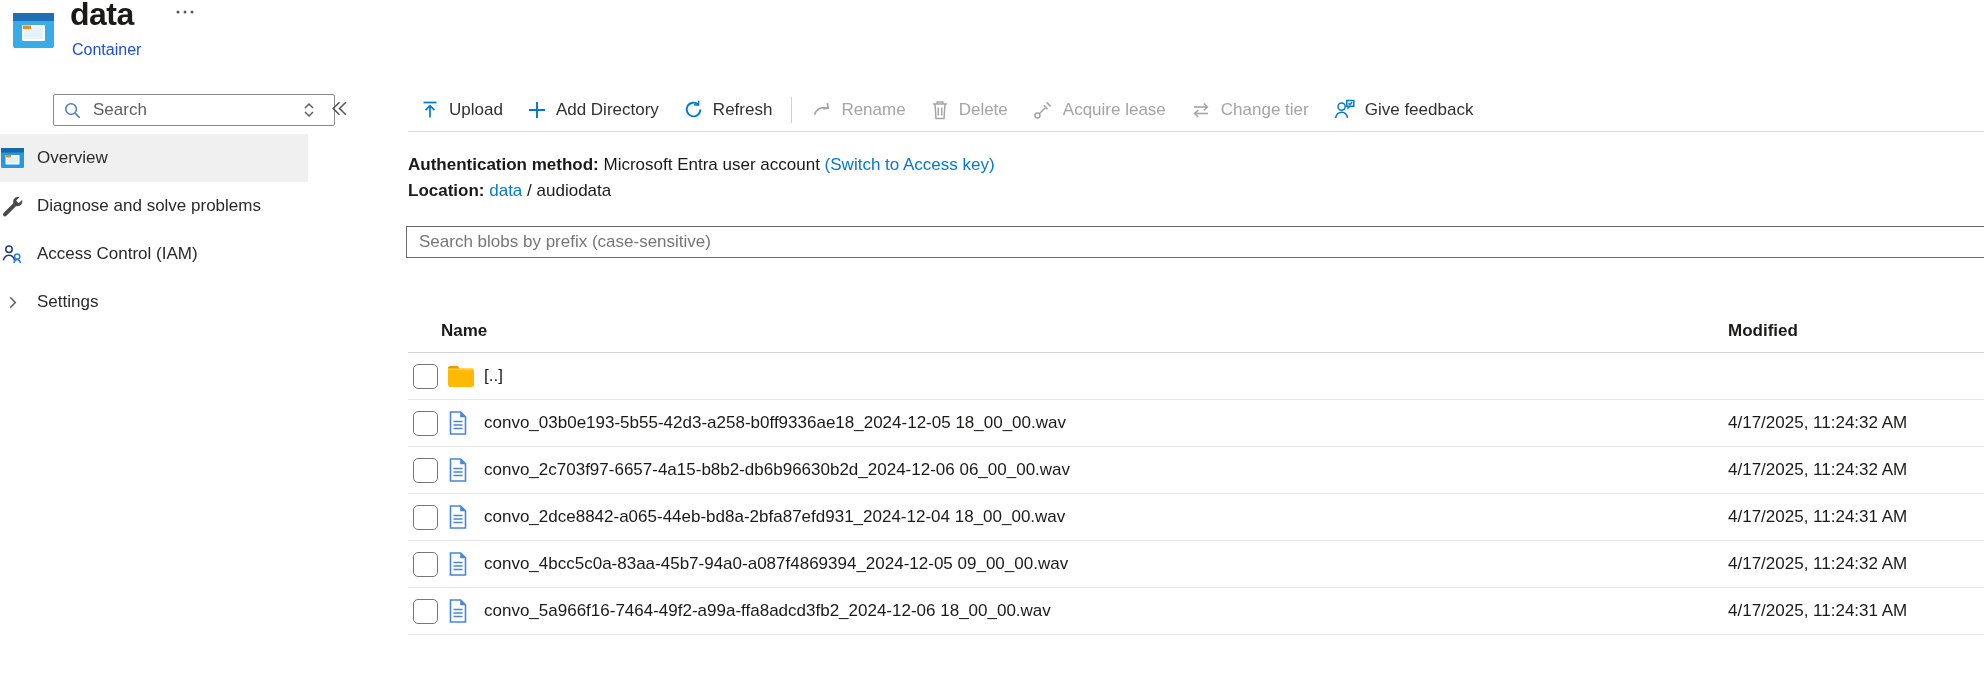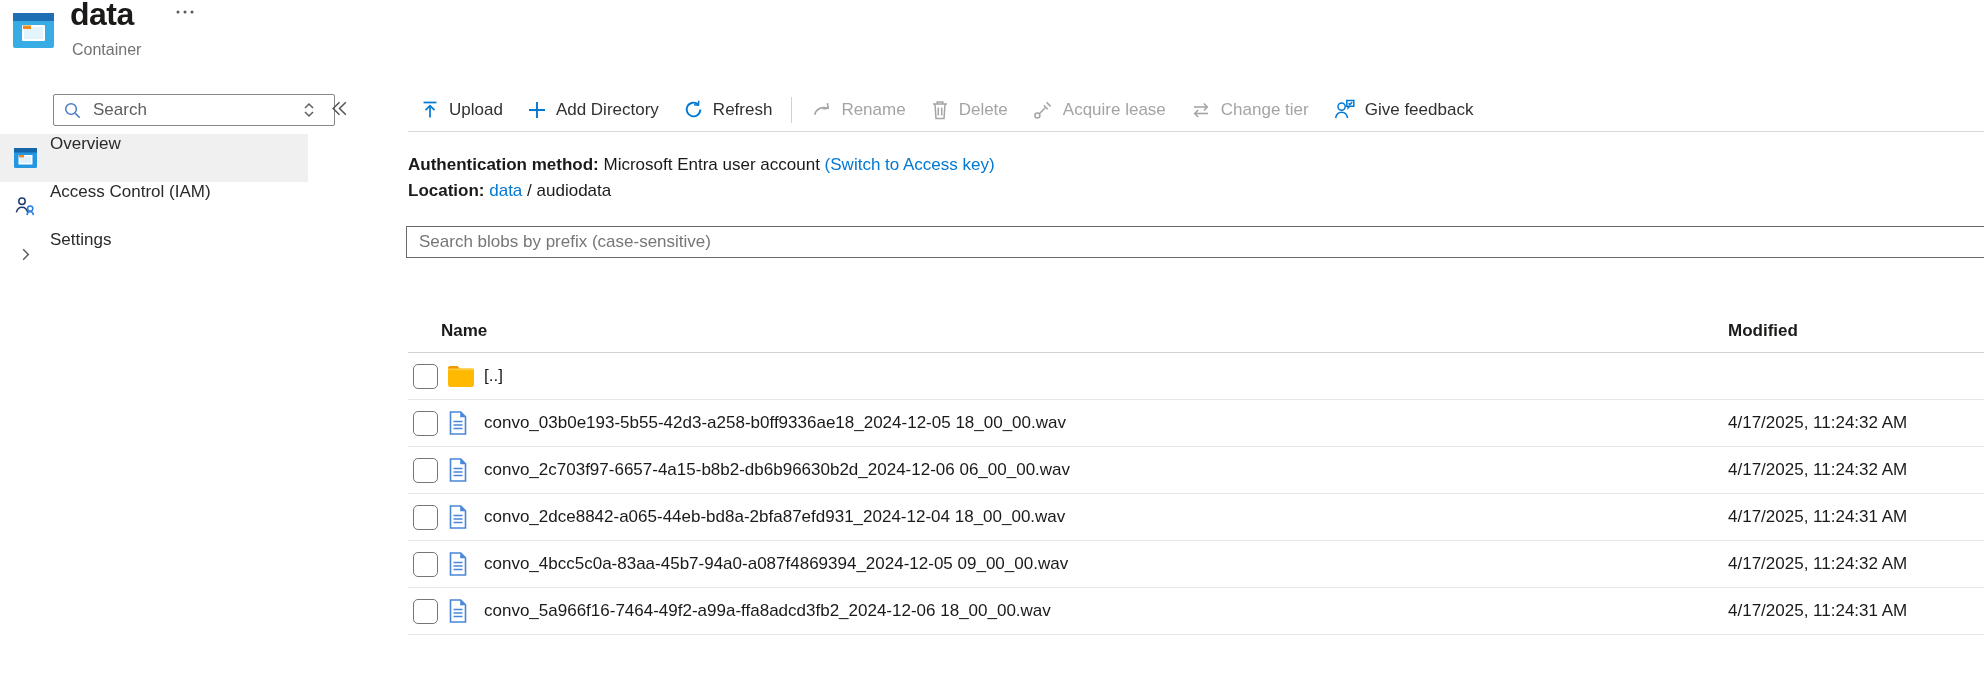--- a/index.html
+++ b/index.html
@@ -8,38 +8,38 @@
     width:1984px; height:685px; position:relative; overflow:hidden;
     background:#ffffff; color:#1b1a19;
     font-family:"Liberation Sans", sans-serif;
   }
   .icon { display:inline-flex; align-items:center; justify-content:center; flex:none; }
 
   
   #app-icon { position:absolute; left:13px; top:13px; }
   #page-title { position:absolute; left:70px; top:-4px; font-size:32px; font-weight:700; letter-spacing:-0.5px; margin:0; }
   #more-menu { position:absolute; left:174px; top:8px; cursor:pointer; }
-  #page-subtitle { position:absolute; left:72px; top:41px; font-size:16px; color:#737373; }
+  #page-subtitle { position:absolute; left:72px; top:41px; font-size:16px; color:#1d4ed8; }
 
   
   #sidebar-search {
     position:absolute; left:5px; top:94px; width:282px; height:32px;
     border:1px solid #8a8886; border-radius:2px; background:#fff;
     display:flex; align-items:center; gap:9px; padding:0 9px;margin-left:48px;
   }
   #sidebar-search input {
     border:none; outline:none; flex:1; font-size:17px; min-width:0;
     font-family:"Liberation Sans", sans-serif; color:#1b1a19; background:transparent;
   }
   #sidebar-search input::placeholder { color:#605e5c; opacity:1; }
   #expand-collapse { position:absolute; left:301px; top:101px; cursor:pointer; }
   #collapse-menu  { position:absolute; left:330px; top:100px; cursor:pointer; }
 
   #sidebar-nav { position:absolute; left:0; top:134px; width:308px; }
-  .nav-item { height:48px; display:flex; padding-left:13px; gap:13px; font-size:17px; color:#2b2a29; cursor:pointer; }
+  .nav-item { height:48px; display:flex; align-items:center; gap:13px; font-size:17px; color:#2b2a29; cursor:pointer; }
   .nav-item.selected { background:#f0f0f0; }
   .nav-item .icon { width:24px; }
   .nav-label { white-space:nowrap; }
 
   
   #toolbar {
     position:absolute; left:408px; top:88px; right:0; height:44px;
     display:flex; align-items:center; border-bottom:1px solid #dadada;
   }
   .tb-btn { display:flex; align-items:center; gap:9px; padding:0 12px; height:100%; font-size:17px; cursor:pointer; white-space:nowrap;justify-content:flex-end; }
@@ -125,20 +125,28 @@
           <rect width="23" height="4.5" fill="#1566a9"></rect>
           <rect x="4.5" y="7" width="14" height="9.5" fill="#fff"></rect>
           <rect x="6" y="8.5" width="11" height="6.5" fill="#dff0fb"></rect>
           <rect x="5" y="7" width="5" height="2.4" fill="#ef8a1b"></rect>
         </svg>
       </span>
       <span class="nav-label">Overview</span>
     </div>
     <div class="nav-item">
       <span class="icon">
+        <svg width="22" height="22" viewBox="0 0 22 22">
+          <path d="M16.9 2.1c-2.6 0-4.7 2.1-4.7 4.7 0 .5.1 1 .2 1.4L2.6 18c-.8.8-.8 2 0 2.8.8.8 2 .8 2.8 0l9.8-9.8c.4.1.9.2 1.4.2 2.6 0 4.7-2.1 4.7-4.7 0-.6-.1-1.1-.3-1.6l-3.3 3.3-2.6-2.6 3.3-3.3c-.5-.2-1-.2-1.5-.2z" fill="#4a4846"></path>
+        </svg>
+      </span>
+      <span class="nav-label">Diagnose and solve problems</span>
+    </div>
+    <div class="nav-item">
+      <span class="icon">
         <svg width="22" height="22" viewBox="0 0 22 22" fill="none">
           <circle cx="8" cy="6.2" r="3.2" stroke="#1f3b70" stroke-width="1.5"></circle>
           <path d="M2.4 17.4c.8-3.5 3.1-5.2 5.6-5.2 2.5 0 4.8 1.7 5.6 5.2" stroke="#1f3b70" stroke-width="1.5"></path>
           <circle cx="16.2" cy="13.6" r="2.6" stroke="#2a7de1" stroke-width="1.5"></circle>
           <path d="M12.9 20.2c.5-2.3 1.9-3.6 3.3-3.6 1.4 0 2.8 1.3 3.3 3.6" stroke="#2a7de1" stroke-width="1.5"></path>
         </svg>
       </span>
       <span class="nav-label">Access Control (IAM)</span>
     </div>
     <div class="nav-item">

